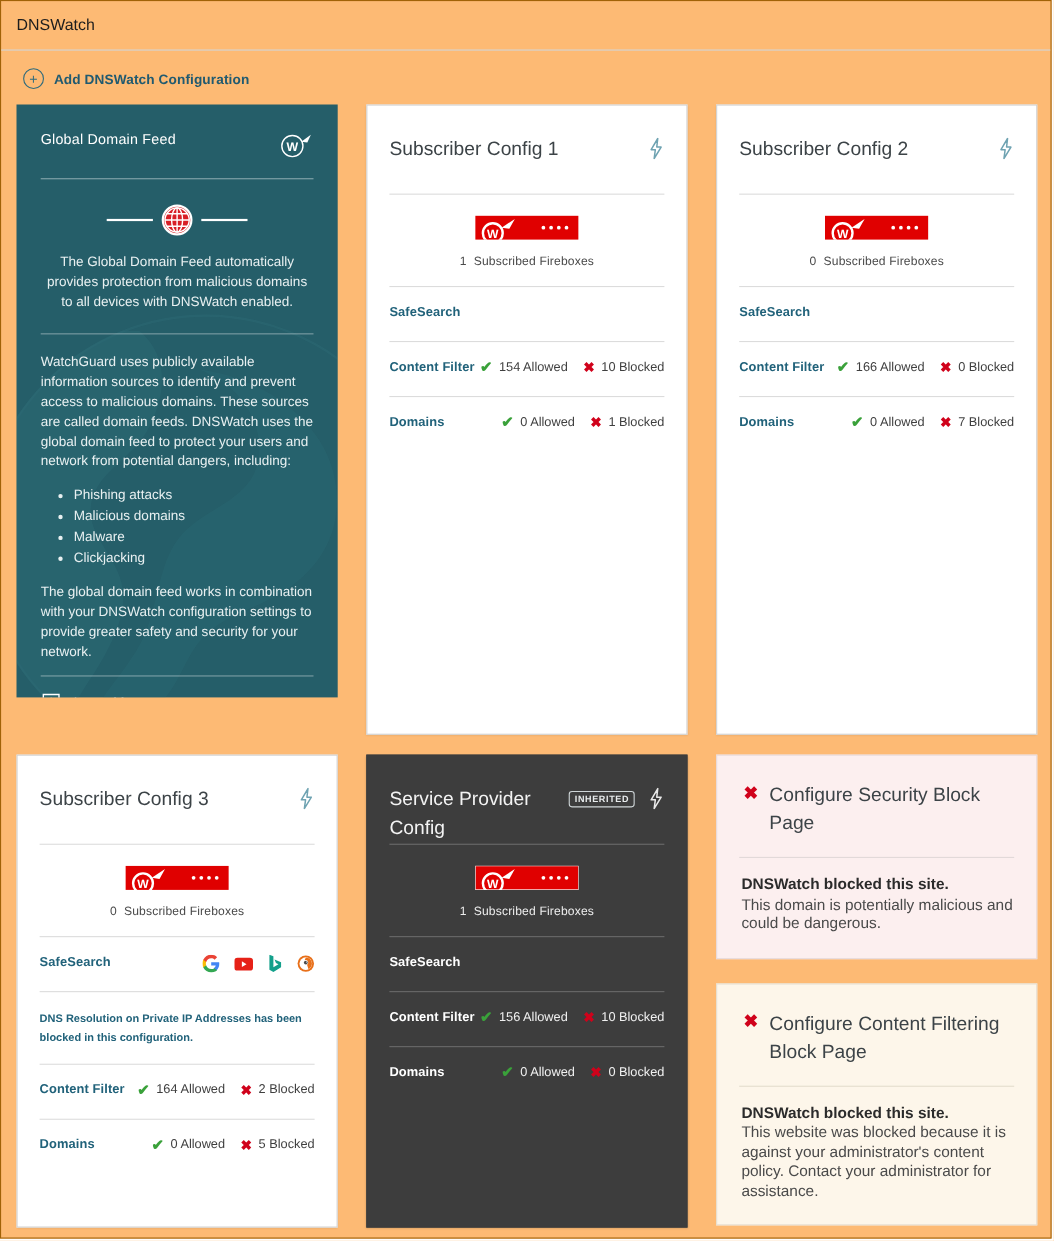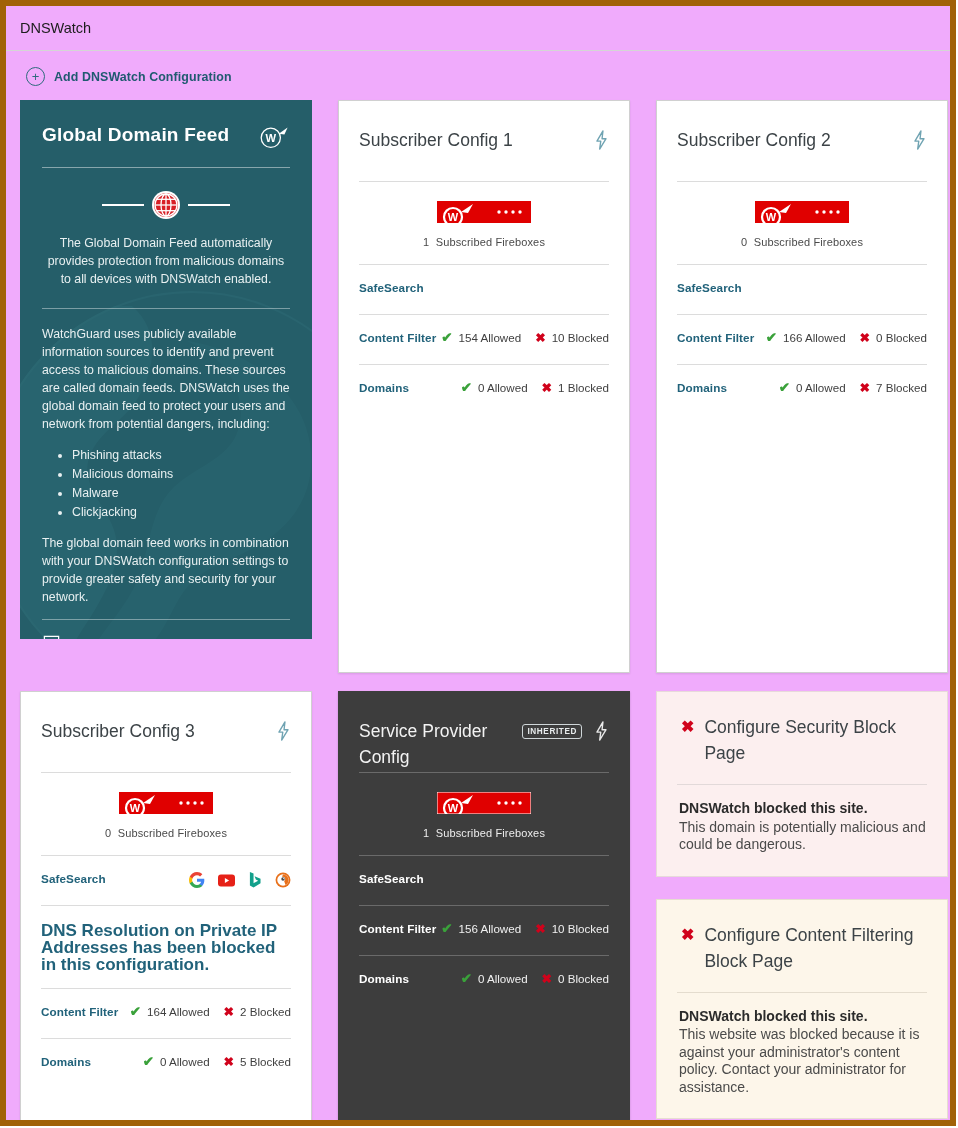--- a/index.html
+++ b/index.html
@@ -6,23 +6,23 @@
   body{
     width:958px;height:1128px;
     background:#ffffff;
     font-family:"Liberation Sans", sans-serif;
     color:#333;
     -webkit-font-smoothing:antialiased;
   }
   .page{
     position:relative;
     width:956px;height:1126px;
-    border:6px solid #a16207;
+    border:1px solid #a16207;
     box-sizing:border-box;
-    background:#f0abfc;
+    background:#fdba74;
     overflow:hidden;
   }
   
   .page-head{
     height:44px;
     padding:0 0 0 14px;
     display:flex;align-items:center;
     border-bottom:1px solid #d5d5d5;
     margin:0 0 0 0;
   }
@@ -71,21 +71,21 @@
   }
   .card.feed .globebg{
     position:absolute;left:-38px;top:186px;width:420px;height:420px;
     opacity:.20;pointer-events:none;
   }
   .feed-head{
     display:flex;align-items:flex-start;justify-content:space-between;
     position:relative;z-index:2;
   }
   .feed-head h2{
-    margin:0;font-size:19px;font-weight:700;color:#fff;letter-spacing:.2px;
+    margin:0;font-size:13px;font-weight:400;color:#fff;letter-spacing:.2px;
   }
   .wg-logo{width:32px;height:26px;flex:0 0 auto;}
   .rule{height:1px;background:rgba(255,255,255,.45);margin:17px 0 0 0;position:relative;z-index:2;}
   .rule.dim{background:rgba(255,255,255,.40);}
   .globe-row{
     display:flex;align-items:center;justify-content:center;gap:0;
     margin:22px 0 14px 0;position:relative;z-index:2;
   }
   .globe-row .ln{height:1.5px;width:42px;background:#fff;}
   .globe-ic{margin:0 7px;}
@@ -150,21 +150,21 @@
   }
   .card.dark .row .rowlabel{color:#ffffff;}
   .stats{display:flex;align-items:center;gap:14px;font-size:11.6px;color:#3f3f3f;}
   .card.dark .stats{color:#f0f0f0;}
   .stat{display:inline-flex;align-items:center;gap:6px;white-space:nowrap;}
   .ck{color:#3aa13a;font-size:13.5px;line-height:1;font-weight:700;}
   .xx{color:#d0021b;font-size:12.5px;line-height:1;font-weight:700;}
   .ss-icons{display:flex;align-items:center;gap:13px;}
 
   .notice{
-    font-size:17px;font-weight:700;color:#21627a;line-height:17px;
+    font-size:10px;font-weight:700;color:#21627a;line-height:17px;
     padding:16px 0 15px 0;
   }
 
   
   .card.block{
     padding:0 20px 22px 20px;
     min-height:0;
   }
   .card.block.security{background:#fcefef;border:1px solid #e7dada;}
   .card.block.content{background:#fdf6ea;border:1px solid #e6ded0;}

